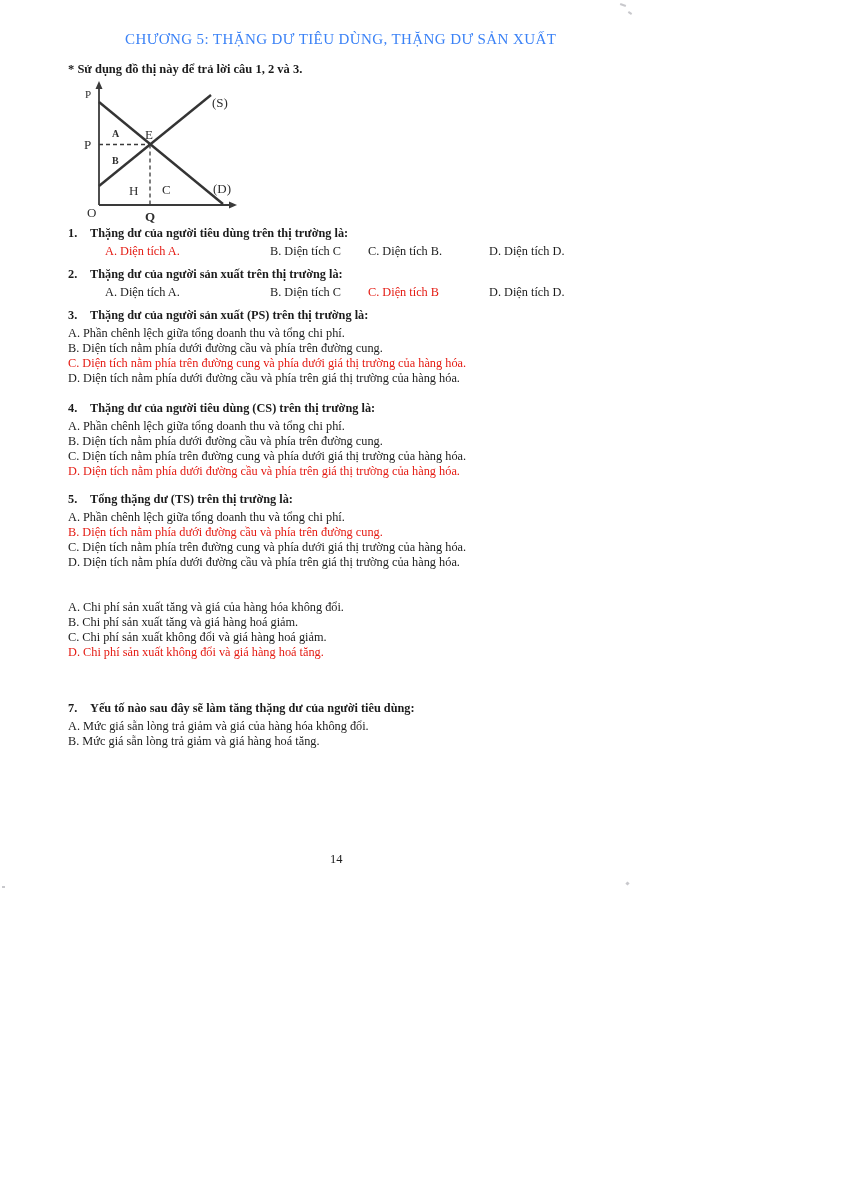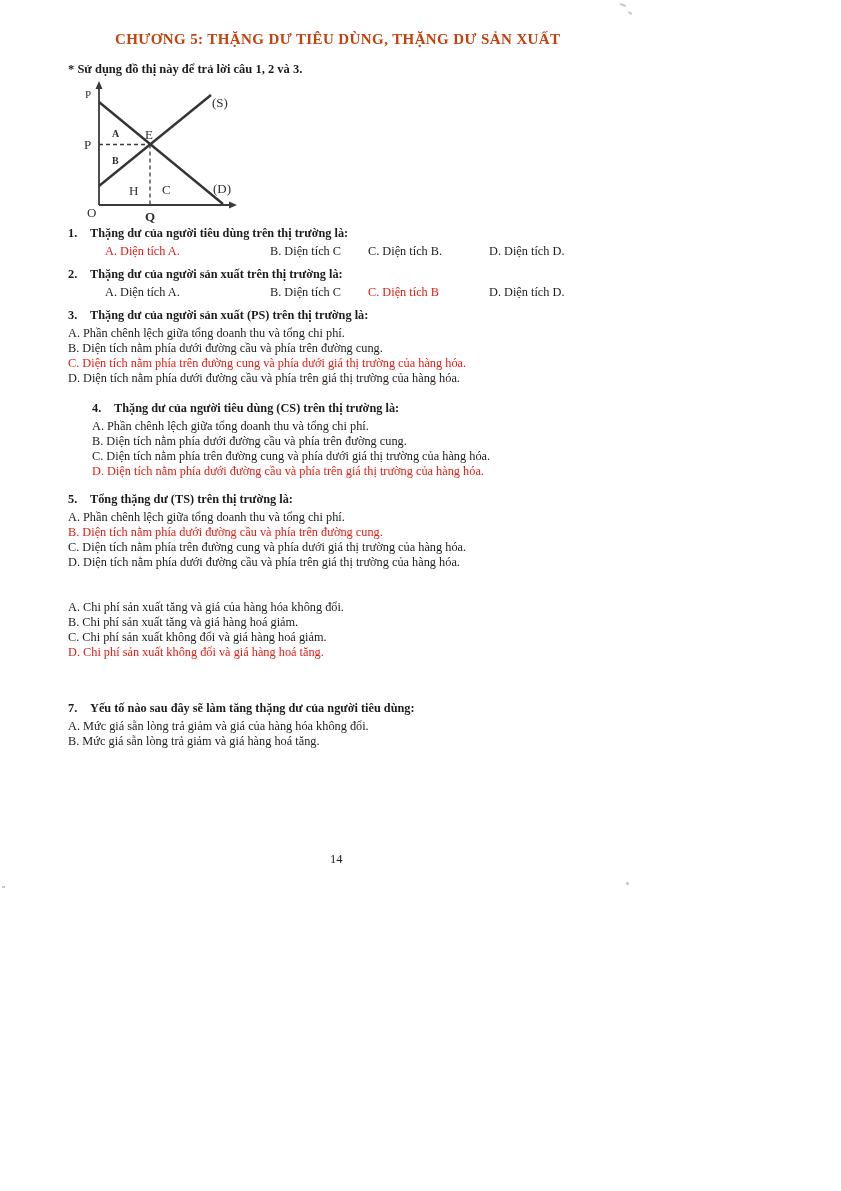--- a/index.html
+++ b/index.html
@@ -1,22 +1,22 @@
 <!DOCTYPE html>
 <html><head>
 <meta charset="utf-8">
 <style>
   html,body { margin:0; padding:0; background:#ffffff; }
   .page {
     position:relative; width:841px; height:1191px; background:#ffffff;
     font-family:"Liberation Serif", serif; color:#1b1b1b; overflow:hidden;
   }
   .doc-title {
-    position:absolute; left:115px; top:31px; font-size:15px; font-weight:bold;
-    color:#c2410c; letter-spacing:0.4px; white-space:nowrap;
+    position:absolute; left:125px; top:31px; font-size:15px; font-weight:normal;
+    color:#3b82f6; letter-spacing:0.4px; white-space:nowrap;
   }
   .instruction {
     position:absolute; left:68px; top:62px; font-size:12.5px; font-weight:bold; white-space:nowrap;
   }
   .graph-wrap { position:absolute; left:60px; top:80px; width:200px; height:148px; }
   .graph-wrap svg text { font-family:"Liberation Serif", serif; fill:#2e2e2e; }
   .question { position:absolute; left:68px; font-size:12.3px; line-height:15px; }
   .q-headline { font-weight:bold; white-space:nowrap; margin-bottom:3px; }
   .q-num { display:inline-block; width:22px; }
   .opt-row { position:relative; height:15px; margin-top:1px; }
@@ -91,21 +91,21 @@
   <div class="question" style="top:308px;">
     <div class="q-headline">
       <span class="q-num">3.</span><span>Thặng dư của người sản xuất (PS) trên thị trường là:</span>
     </div>
     <div class="opt-line">A. Phần chênh lệch giữa tổng doanh thu và tổng chi phí.</div>
     <div class="opt-line">B. Diện tích nằm phía dưới đường cầu và phía trên đường cung.</div>
     <div class="opt-line red">C. Diện tích nằm phía trên đường cung và phía dưới giá thị trường của hàng hóa.</div>
     <div class="opt-line">D. Diện tích nằm phía dưới đường cầu và phía trên giá thị trường của hàng hóa.</div>
   </div>
 
-  <div class="question" style="top:401px;margin-left:24px;">
+  <div class="question" style="top:401px;">
     <div class="q-headline">
       <span class="q-num">4.</span><span>Thặng dư của người tiêu dùng (CS) trên thị trường là:</span>
     </div>
     <div class="opt-line">A.  Phần chênh lệch giữa tổng doanh thu và tổng chi phí.</div>
     <div class="opt-line">B.  Diện tích nằm phía dưới đường cầu và phía trên đường cung.</div>
     <div class="opt-line">C.  Diện tích nằm phía trên đường cung và phía dưới giá thị trường của hàng hóa.</div>
     <div class="opt-line red">D. Diện tích nằm phía dưới đường cầu và phía trên giá thị trường của hàng hóa.</div>
   </div>
 
   <div class="question" style="top:492px;">

